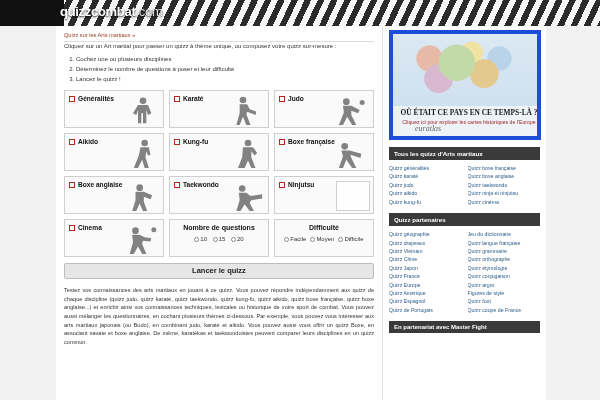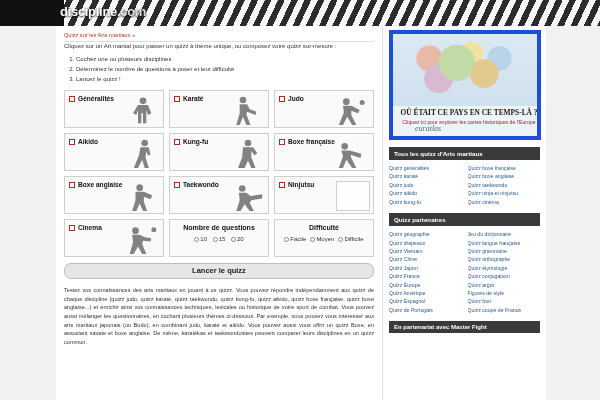--- a/index.html
+++ b/index.html
@@ -29,21 +29,21 @@
   .topbar-left {
     position: absolute; top: 0; left: 0; width: 64px; height: 26px;
     background: #111;
   }
   .logo {
     position: absolute; top: 4px; left: 60px;
     font-size: 13px; font-weight: bold; color: #ffffff;
     letter-spacing: -0.3px;
     text-shadow: 0 1px 2px rgba(0,0,0,.9);
   }
-  .logo .dotcom { color: #dcdcdc; font-weight: bold; }
+  .logo .dotcom { color: #dcdcdc; font-weight: normal; }
   
   .wrap {
     position: absolute; top: 26px; left: 56px; width: 490px; height: 374px;
     background: #ffffff;
   }
   .content {
     position: absolute; top: 0; left: 0; width: 326px; height: 374px;
     background: #ffffff;
     padding: 4px 8px 0 8px;
   }
@@ -99,21 +99,21 @@
   }
   .radios { font-size: 6px; color: #333; text-align: center; }
   .radios label { margin: 0 2px; white-space: nowrap; }
   .rad {
     width: 5px; height: 5px; border: 1px solid #8a8a8a; border-radius: 50%;
     display: inline-block; vertical-align: middle; background: #fff; margin-right: 1px;
   }
   .btn-launch {
     width: 100%; height: 16px; background: #e6e6e6; border: 1px solid #bdbdbd;
     font-size: 7.5px; font-weight: bold; color: #222; text-align: center;
-    line-height: 14px; margin-bottom: 7px; border-radius: 7px;
+    line-height: 14px; margin-bottom: 7px; border-radius: 2px;
   }
   .seo { font-size: 5.6px; color: #333; line-height: 1.55; text-align: justify; }
   
   .sidebar {
     position: absolute; top: 0; left: 326px; width: 164px; height: 374px;
     background: #ffffff; padding: 4px 6px 0 6px;
     border-left: 1px solid #e2e2e2;
   }
   .ad {
     width: 152px; height: 110px; border: 4px solid #1d4ed8; position: relative;
@@ -165,21 +165,21 @@
 </head>
 <body>
 
 <div id="page">
 
   <div class="gutter-l"></div>
   <div class="gutter-r"></div>
 
   <div class="topbar">
     <div class="topbar-left"></div>
-    <div class="logo"><span>discipline</span><span class="dotcom">.com</span></div>
+    <div class="logo"><span>quizzcombat</span><span class="dotcom">.com</span></div>
   </div>
 
   <div class="wrap">
 
     <div class="content">
 
       <div class="breadcrumb"><span>Quizz sur les Arts martiaux »</span></div>
 
 
       <p class="intro">Cliquez sur un Art martial pour passer un quizz à thème unique, ou composez votre quizz sur-mesure :</p>

